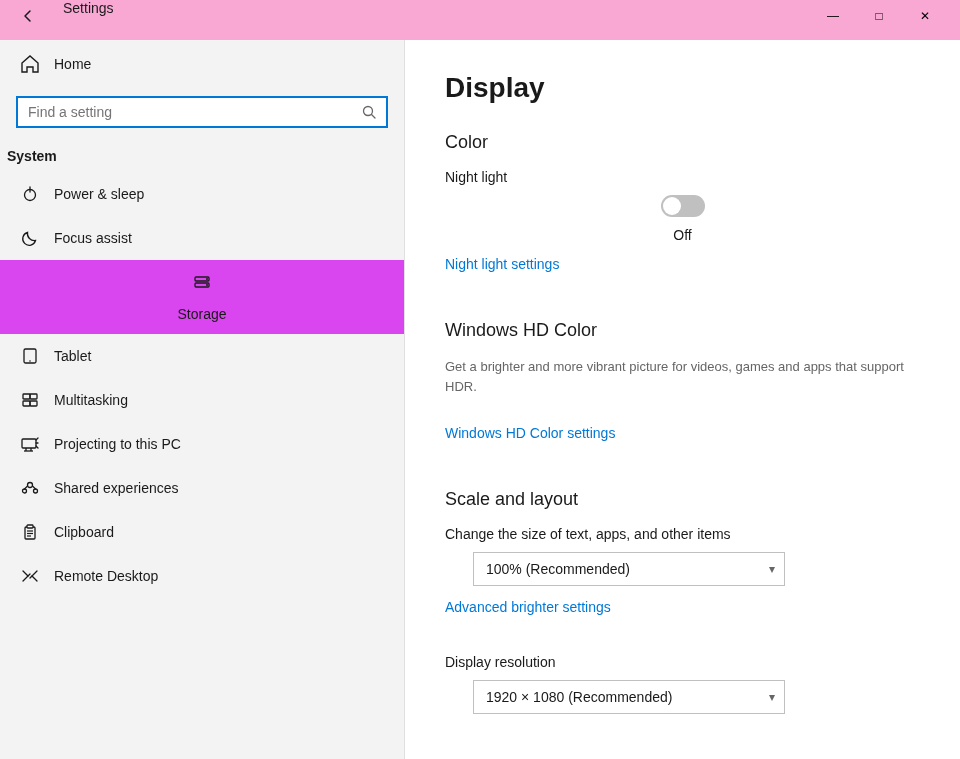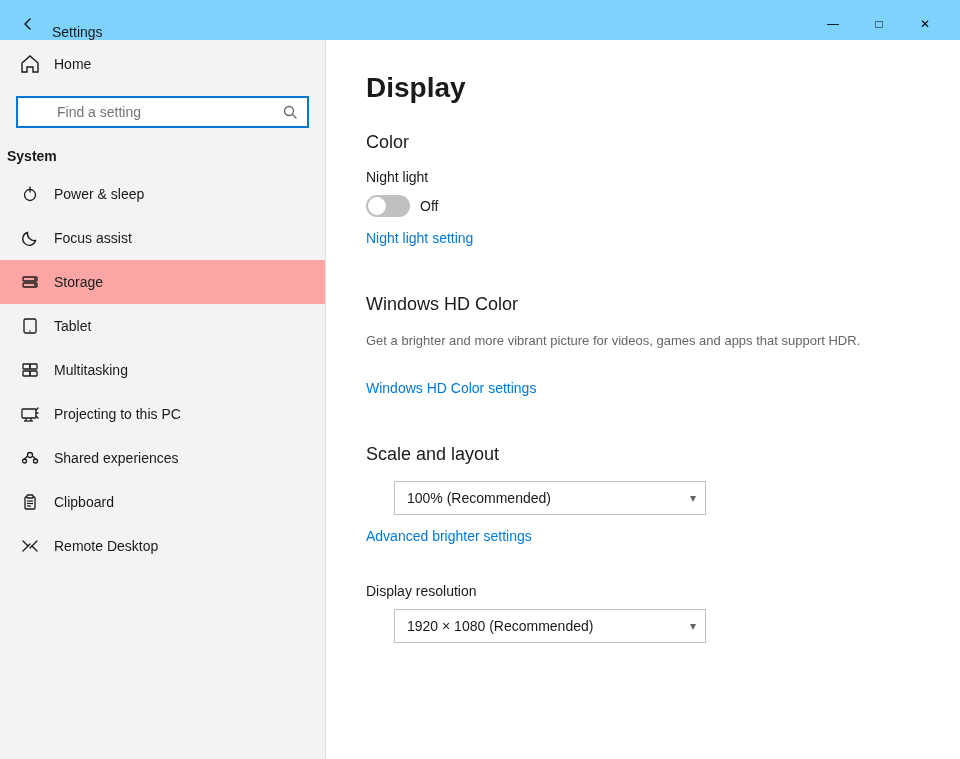--- a/index.html
+++ b/index.html
@@ -1,25 +1,26 @@
 <!DOCTYPE html>
 <html><head>
   <meta charset="utf-8">
   <style>
     * { margin: 0; padding: 0; box-sizing: border-box; }
     body { font-family: 'Segoe UI', sans-serif; background: #f3f3f3; width: 960px; height: 759px; overflow: hidden; display: flex; flex-direction: column; }
 
     
     .titlebar {
       display: flex;
-      align-items: flex-end;
-      background: #7dd3fc;
+      align-items: flex-start;
+      background: #f9a8d4;
       height: 40px;
       padding: 0 12px;
       flex-shrink: 0;
+      gap: 11px;
     }
     .titlebar-back {
       width: 32px; height: 32px;
       display: flex; align-items: center; justify-content: center;
       cursor: pointer;
       border-radius: 4px;
     }
     .titlebar-title {
       margin-left: 8px;
       font-size: 14px;
@@ -39,21 +40,21 @@
 
     
     .main {
       display: flex;
       flex: 1;
       overflow: hidden;
     }
 
     
     .sidebar {
-      width: 326px;
+      width: 405px;
       background: #f3f3f3;
       display: flex;
       flex-direction: column;
       flex-shrink: 0;
       overflow-y: auto;
       border-right: 1px solid #e0e0e0;
     }
 
     .search-box {
       display: flex;
@@ -64,21 +65,20 @@
       margin: 8px 16px 16px 16px;
     }
     .search-box input {
       border: none;
       outline: none;
       flex: 1;
       font-size: 14px;
       font-family: 'Segoe UI', sans-serif;
       background: transparent;
       color: #666;
-      margin-left: 29px;
     }
     .search-icon-wrap {
       color: #666;
       font-size: 14px;
     }
 
     .system-label {
       padding: 4px 20px 8px 7px;
       font-size: 14px;
       font-weight: 600;
@@ -87,21 +87,21 @@
 
     .sidebar-item {
       display: flex;
       align-items: center;
       padding: 12px 20px;
       cursor: pointer;
       font-size: 14px;
       color: #1a1a1a;
       gap: 14px;
     }
-    .sidebar-item.active { background: #fca5a5; }
+    .sidebar-item.active { background: #d946ef; flex-direction: column; }
     .sidebar-item.home {
       padding: 14px 20px;
     }
 
     .sidebar-icon {
       width: 20px; height: 20px;
       display: flex; align-items: center; justify-content: center;
       flex-shrink: 0;
     }
 
@@ -131,20 +131,21 @@
       font-size: 14px;
       color: #1a1a1a;
       margin-bottom: 10px;
     }
 
     .toggle-row {
       display: flex;
       align-items: center;
       gap: 10px;
       margin-bottom: 12px;
+      flex-direction: column;
     }
 
     .toggle {
       width: 44px; height: 22px;
       background: #c0c0c0;
       border-radius: 11px;
       position: relative;
       cursor: pointer;
       flex-shrink: 0;
     }
@@ -368,31 +369,32 @@
 
     <h1 class="page-title">Display</h1>
 
     <div class="section-divider">
       <h2 class="section-title">Color</h2>
       <div class="setting-label">Night light</div>
       <div class="toggle-row">
         <div class="toggle"></div>
         <span class="toggle-text">Off</span>
       </div>
-      <a class="link-blue">Night light setting</a>
+      <a class="link-blue">Night light settings</a>
     </div>
 
     <div class="section-divider">
       <h2 class="section-title">Windows HD Color</h2>
       <p class="description-text">Get a brighter and more vibrant picture for videos, games and apps that support HDR.</p>
       <a class="link-blue">Windows HD Color settings</a>
     </div>
 
     <div class="section-divider">
       <h2 class="section-title">Scale and layout</h2>
+      <div class="setting-label">Change the size of text, apps, and other items</div>
       <div class="dropdown-wrap">
         <select class="dropdown">
           <option>100% (Recommended)</option>
           <option>125%</option>
           <option>150%</option>
           <option>175%</option>
         </select>
         <span class="dropdown-arrow">▾</span>
       </div>
       <br>

